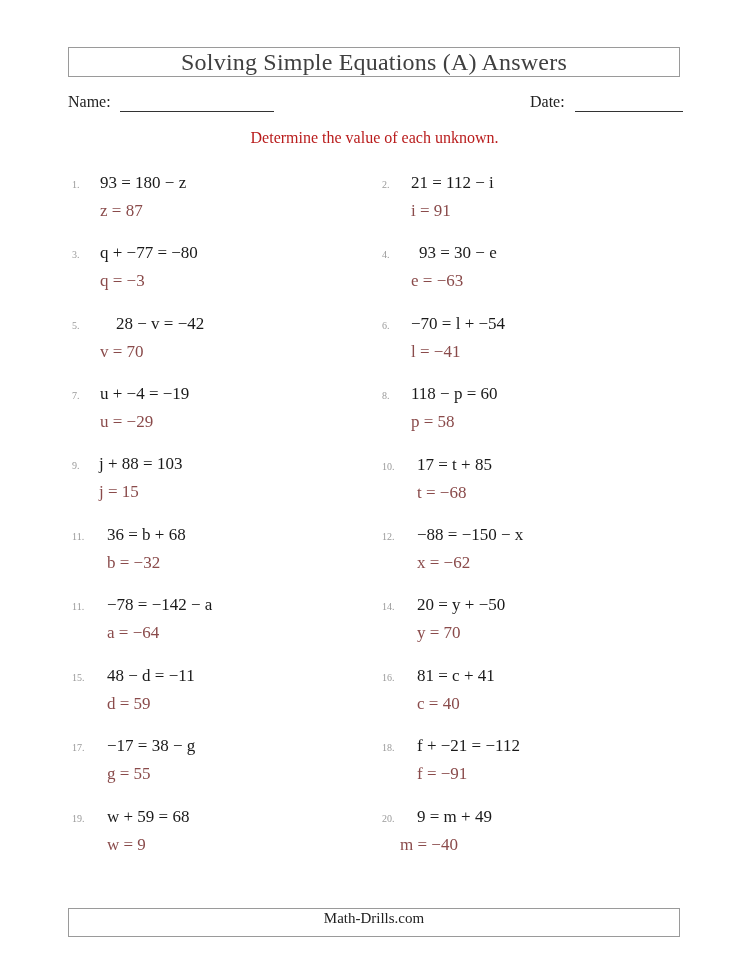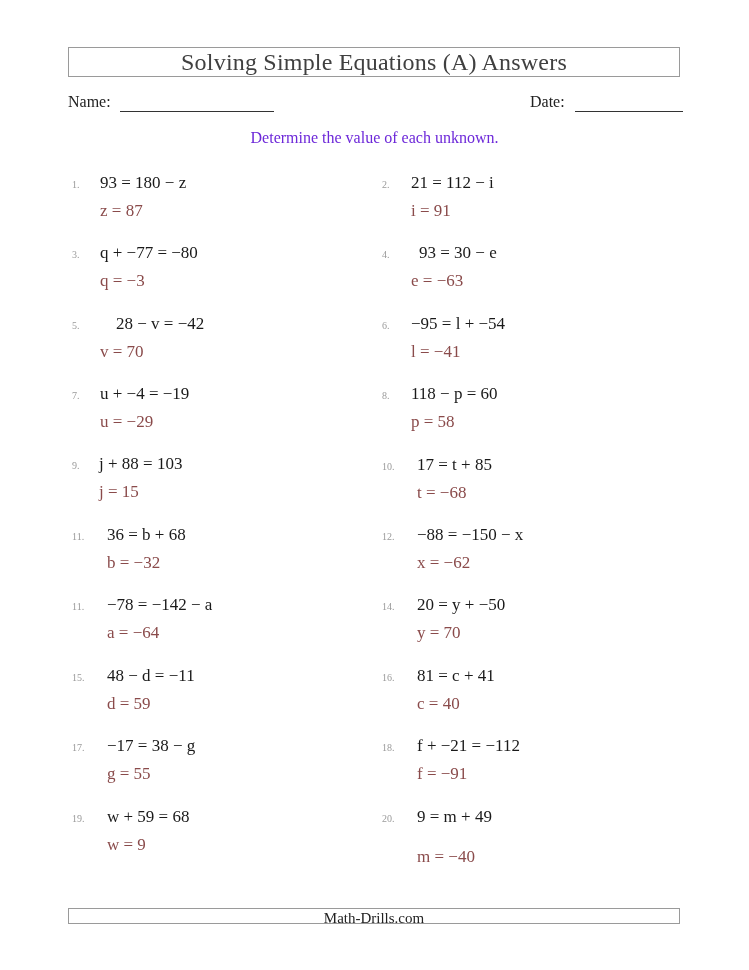--- a/index.html
+++ b/index.html
@@ -2,26 +2,26 @@
 <html><head>
 <meta charset="utf-8">
 <style>
   html, body { margin: 0; padding: 0; background: #ffffff; }
   body { width: 749px; height: 970px; position: relative; overflow: hidden; font-family: "Liberation Serif", "DejaVu Serif", serif; color: #1a1a1a; }
   .title-box { position: absolute; left: 68px; top: 47px; width: 612px; height: 30px; border: 1px solid #9a9a9a; box-sizing: border-box; text-align: center; }
   .title-text { font-size: 24px; line-height: 28px; color: #404040; letter-spacing: 0.2px; }
   .name-row { position: absolute; left: 68px; top: 92px; width: 616px; height: 24px; }
   .label { position: absolute; top: 0; font-size: 16px; line-height: 20px; color: #222; }
   .line { position: absolute; top: 19px; height: 0; border-bottom: 1px solid #333; }
-  .instructions { position: absolute; left: 0; width: 749px; top: 128px; text-align: center; font-size: 16px; line-height: 20px; color: #6d28d9; }
+  .instructions { position: absolute; left: 0; width: 749px; top: 128px; text-align: center; font-size: 16px; line-height: 20px; color: #b91c1c; }
   .problem { position: absolute; width: 300px; height: 60px; }
   .pnum { position: absolute; left: 0; top: 7px; font-size: 10px; color: #9a9a9a; }
   .eq { position: absolute; top: 0; font-size: 17px; line-height: 22px; color: #1a1a1a; white-space: nowrap; }
   .ans { position: absolute; top: 28px; font-size: 17px; line-height: 22px; color: #8a4b4b; white-space: nowrap; }
-  .footer-box { position: absolute; left: 68px; top: 908px; width: 612px; height: 16px; border: 1px solid #9a9a9a; box-sizing: border-box; text-align: center; }
+  .footer-box { position: absolute; left: 68px; top: 908px; width: 612px; height: 29px; border: 1px solid #9a9a9a; box-sizing: border-box; text-align: center; }
   .footer-text { font-size: 15px; line-height: 18px; color: #222; }
 </style>
 </head>
 <body>
 
 <div class="title-box">
   <span class="title-text">Solving Simple Equations (A) Answers</span>
 </div>
 
 <div class="name-row">
@@ -56,21 +56,21 @@
     <span class="ans" style="left:29px;">e = −63</span>
   </div>
 
   <div class="problem" style="left:72px; top:313px;">
     <span class="pnum">5.</span>
     <span class="eq" style="left:28px;margin-left:16px;">28 − v = −42</span>
     <span class="ans" style="left:28px;">v = 70</span>
   </div>
   <div class="problem" style="left:382px; top:313px;">
     <span class="pnum">6.</span>
-    <span class="eq" style="left:29px;">−95 = l + −54</span>
+    <span class="eq" style="left:29px;">−70 = l + −54</span>
     <span class="ans" style="left:29px;">l = −41</span>
   </div>
 
   <div class="problem" style="left:72px; top:383px;">
     <span class="pnum">7.</span>
     <span class="eq" style="left:28px;">u + −4 = −19</span>
     <span class="ans" style="left:28px;">u = −29</span>
   </div>
   <div class="problem" style="left:382px; top:383px;">
     <span class="pnum">8.</span>
@@ -134,19 +134,19 @@
   </div>
 
   <div class="problem" style="left:72px; top:806px;">
     <span class="pnum">19.</span>
     <span class="eq" style="left:35px;">w + 59 = 68</span>
     <span class="ans" style="left:35px;">w = 9</span>
   </div>
   <div class="problem" style="left:382px; top:806px;">
     <span class="pnum">20.</span>
     <span class="eq" style="left:35px;">9 = m + 49</span>
-    <span class="ans" style="left:35px;margin-top:12px;">m = −40</span>
+    <span class="ans" style="left:18px;">m = −40</span>
   </div>
 </div>
 
 <div class="footer-box">
   <span class="footer-text">Math-Drills.com</span>
 </div>
 
 </body></html>

